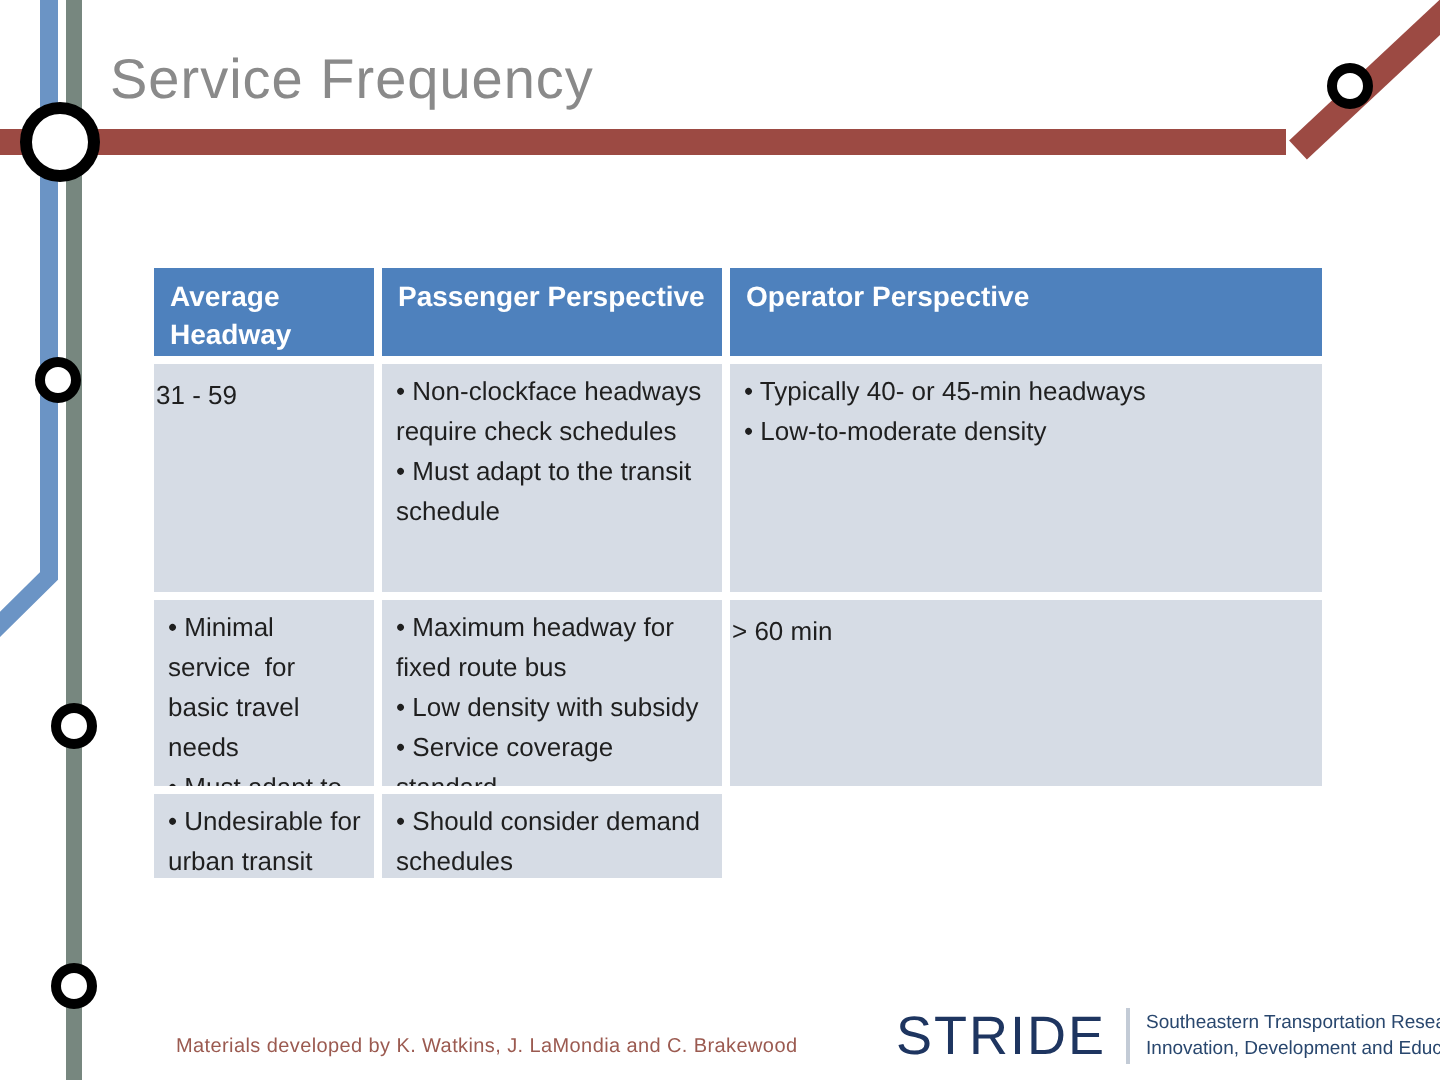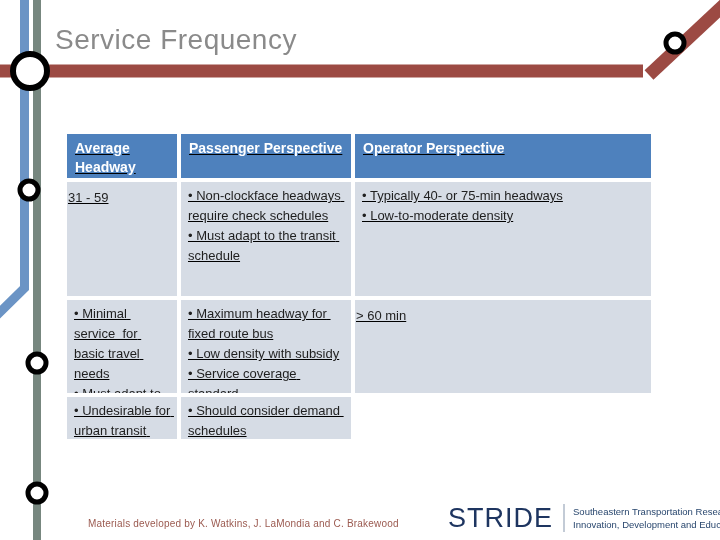--- a/index.html
+++ b/index.html
@@ -22,27 +22,26 @@
     left: 55px; top: 24px;
     margin: 0;
     font-size: 28px;
     font-weight: 400;
     color: #8a8a8a;
     letter-spacing: 0.5px;
     z-index: 2;
   }
   .table {
     position: absolute;
-    left: 67px; top: 134px;
+    left: 77px; top: 134px;
     display: grid;
     grid-template-columns: 110px 170px 296px;
     grid-template-rows: 44px 114px 93px 42px;
     gap: 4px;
     z-index: 2;
-    text-decoration: underline;
   }
   .th {
     background: #4e81bd;
     color: #ffffff;
     font-weight: bold;
     font-size: 14px;
     line-height: 19px;
     padding: 5px 8px;
     overflow: hidden;
   }
@@ -112,21 +111,21 @@
   <h1 class="title">Service Frequency</h1>
 
   <div class="table">
     <div class="th">Average Headway</div>
     <div class="th">Passenger Perspective</div>
     <div class="th">Operator Perspective</div>
 
     <div class="td headway">31 - 59</div>
     <div class="td">• Non-clockface headways require check schedules
 • Must adapt to the transit schedule</div>
-    <div class="td">• Typically 40- or 75-min headways
+    <div class="td">• Typically 40- or 45-min headways
 • Low-to-moderate density</div>
 
     <div class="td">• Minimal service  for basic travel needs
 • Must adapt to the transit schedule</div>
     <div class="td">• Maximum headway for fixed route bus
 • Low density with subsidy
 • Service coverage standard</div>
 
     <div class="td headway">&gt; 60 min</div>
     <div class="td">• Undesirable for urban transit service</div>

